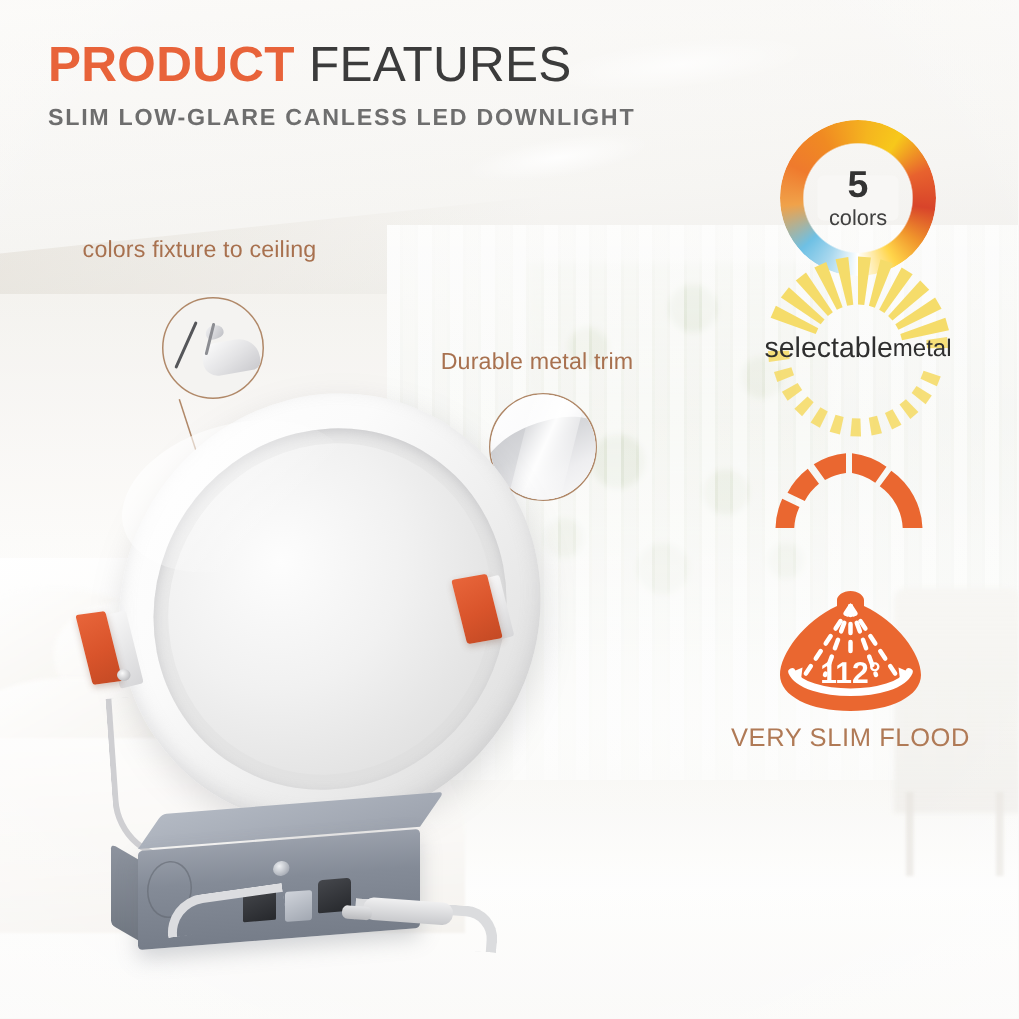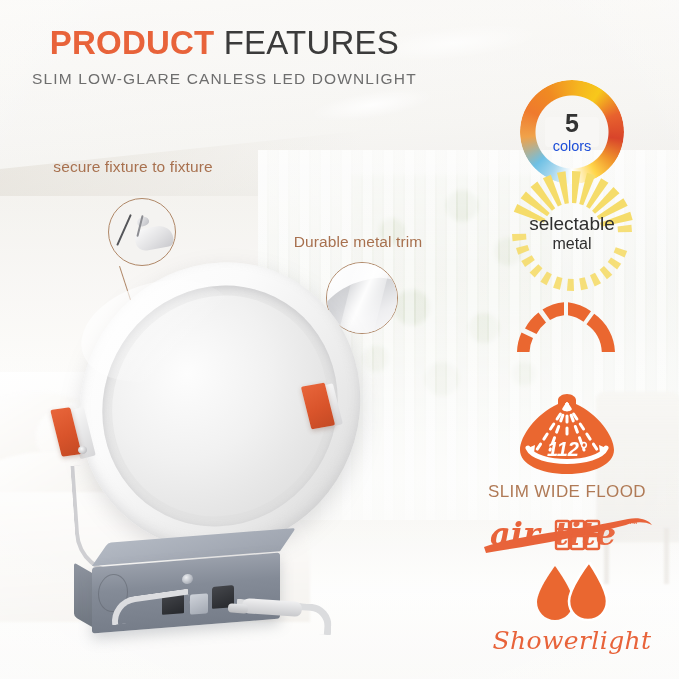--- a/index.html
+++ b/index.html
@@ -114,26 +114,26 @@
     position: absolute; inset: 0;
     background: radial-gradient(ellipse 95% 90% at 50% 45%, rgba(255,255,255,0) 55%, rgba(255,255,255,.55) 100%);
   }
   .bg-wash {
     position: absolute; inset: 0;
     background: linear-gradient(180deg, rgba(250,249,247,.45) 0%, rgba(255,255,255,.12) 30%, rgba(255,255,255,.28) 100%);
   }
 
   
   .header { position: absolute; left: 32px; top: 26px; }
-  .title { font-size: 33px; letter-spacing: .2px; line-height: 1; white-space: nowrap; text-align: center; }
+  .title { font-size: 33px; letter-spacing: .2px; line-height: 1; white-space: nowrap; }
   .title .strong { font-weight: 700; color: #e8633a; }
   .title .light   { font-weight: 400; color: #3b3b3b; }
   .subtitle {
     margin-top: 11px; font-size: 15.5px; letter-spacing: 1.15px;
-    color: #6e6e6e; font-weight: 400; white-space: nowrap;
+    color: #6e6e6e; font-weight: 700; white-space: nowrap;
   }
 
   
   .callout-label {
     position: absolute; color: #a8714f; font-size: 15.5px;
     line-height: 1.32; text-align: center; letter-spacing: .1px;
   }
   #label-spring { left: 28px; top: 157px; width: 210px; }
   #label-trim   { left: 268px; top: 232px; width: 180px; }
 
@@ -335,45 +335,45 @@
   }
   .cct-text {
     position: absolute; left: 0; top: 0; width: 150px; height: 104px;
     display: flex; flex-direction: column; align-items: center; justify-content: center;
     line-height: 1;
   }
   .cct-num { font-size: 25px; font-weight: 600; color: #333; letter-spacing: 0; }
   .cct-word { font-size: 17.5px; color: #2e2e2e; margin-top: 3px; letter-spacing: -.2px; }
   .cct-word b { font-weight: 700; }
   .cct-word sup { font-size: 8px; vertical-align: super; }
-  .cct-colors { font-size: 14.5px; color: #1d4ed8; margin-top: 3px; }
+  .cct-colors { font-size: 14.5px; color: #404040; margin-top: 3px; }
 
   
   #feat-lumens { left: 492px; top: 186px; width: 160px; }
   .lum-wrap { position: relative; width: 160px; height: 94px; }
   .lum-rays {
     position: absolute; left: 50%; top: 50%; width: 132px; height: 132px;
     transform: translate(-50%, -50%);
   }
   .lum-text {
     position: absolute; left: 0; top: 0; width: 160px; height: 94px;
-    display: flex; flex-direction: column; align-items: center; justify-content: center;
+    display: flex; flex-direction: row; align-items: center; justify-content: center;
     line-height: 1.12;
   }
   .lum-a { font-size: 19px; color: #2f2f2f; }
   .lum-b { font-size: 16px; color: #2f2f2f; }
 
   
   #feat-dim { left: 466px; top: 296px; width: 200px; }
   .dim-gauge { position: relative; width: 110px; height: 58px; margin: 0 auto 8px; }
   #feat-dim .feature-caption { font-size: 17px; }
 
   
   #feat-flood { left: 462px; top: 392px; width: 210px; }
-  .flood-cone { position: relative; width: 110px; height: 86px; margin: 0 auto 4px; font-style: italic; }
+  .flood-cone { position: relative; width: 110px; height: 86px; margin: 0 auto 4px; }
   #feat-flood .feature-caption { font-size: 17px; }
 
   
   #feat-airtite { left: 478px; top: 505px; width: 180px; height: 56px; }
   .airtite-wrap { position: relative; width: 180px; height: 56px; }
 
   
   #feat-shower { left: 492px; top: 562px; width: 160px; }
   .shower-drops { position: relative; width: 110px; height: 62px; margin: 0 auto 2px; }
   .shower-word {
@@ -410,21 +410,21 @@
   </div>
 
   <div class="header">
     <div class="title">
       <span class="strong">PRODUCT</span><span> </span><span class="light">FEATURES</span>
     </div>
     <div class="subtitle">SLIM LOW-GLARE CANLESS LED DOWNLIGHT</div>
   </div>
 
   <div class="callout-label" id="label-spring">
-    <div>secure fixture to fixture</div>
+    <div>colors fixture to ceiling</div>
   </div>
   <div class="callout-circle" id="circle-spring">
     <div class="cc-clip-body"></div>
     <div class="cc-clip-tip"></div>
     <div class="cc-clip-arm"></div>
     <div class="cc-clip-arm2"></div>
   </div>
   <div class="leader" id="leader-spring"></div>
 
   <div class="callout-label" id="label-trim">
@@ -544,45 +544,18 @@
           <line x1="55" y1="12" x2="55" y2="48"></line>
           <line x1="55" y1="12" x2="38" y2="58"></line>
           <line x1="55" y1="12" x2="72" y2="58"></line>
         </g>
         <path d="M16,56 C24,74 86,74 94,56" stroke="#ffffff" stroke-width="5" fill="none" stroke-linecap="round"></path>
         <path d="M16,56 l7,-3 l-1,8 z" fill="#ffffff"></path>
         <path d="M94,56 l-7,-3 l1,8 z" fill="#ffffff"></path>
       </svg>
       <div style="position:absolute;left:0;top:46px;width:110px;text-align:center;font-size:20px;font-weight:700;color:#ffffff;">112°</div>
     </div>
-    <div class="feature-caption">SLIM WIDE FLOOD</div>
-  </div>
-
-  <div class="feature" id="feat-airtite">
-    <div class="airtite-wrap">
-      <svg viewBox="0 0 180 56" width="180" height="56">
-        <path d="M6,42 C40,30 96,26 150,14 C160,12 170,14 174,20 C166,16 156,17 148,20 C96,34 44,42 8,48 Z" fill="#e8633a"></path>
-        <g stroke="#e8633a" stroke-width="2.4" fill="none">
-          <rect x="78" y="16" width="13" height="13" rx="1.5"></rect>
-          <rect x="93" y="16" width="13" height="13" rx="1.5"></rect>
-          <rect x="108" y="16" width="13" height="13" rx="1.5"></rect>
-          <rect x="78" y="31" width="13" height="13" rx="1.5"></rect>
-          <rect x="93" y="31" width="13" height="13" rx="1.5"></rect>
-          <rect x="108" y="31" width="13" height="13" rx="1.5"></rect>
-        </g>
-        <text x="12" y="40" font-family="DejaVu Serif, serif" font-style="italic" font-size="32" font-weight="700" fill="#e8633a">air</text>
-        <text x="76" y="40" font-family="DejaVu Serif, serif" font-style="italic" font-size="32" font-weight="700" fill="#e8633a" opacity="0.96">tite</text>
-        <text x="150" y="22" font-family="Liberation Sans, sans-serif" font-size="10" fill="#e8633a">™</text>
-      </svg>
-    </div>
-  </div>
-
-  <div class="feature" id="feat-shower">
-    <div class="shower-drops">
-      <svg viewBox="0 0 110 62" width="110" height="62">
-        <path d="M38,4 C38,4 20,28 20,40 C20,50 28,58 38,58 C48,58 56,50 56,40 C56,28 38,4 38,4 Z" fill="#ea6730"></path>
-        <path d="M72,0 C72,0 52,26 52,39 C52,50 60,58 71,58 C82,58 90,50 90,39 C90,26 72,0 72,0 Z" fill="#ea6730" stroke="#ffffff" stroke-width="2.6"></path>
-      </svg>
-    </div>
-    <div class="shower-word">Showerlight</div>
-  </div>
+    <div class="feature-caption">VERY SLIM FLOOD</div>
+  </div>
+
+
 
 </div>
 
 </body></html>

